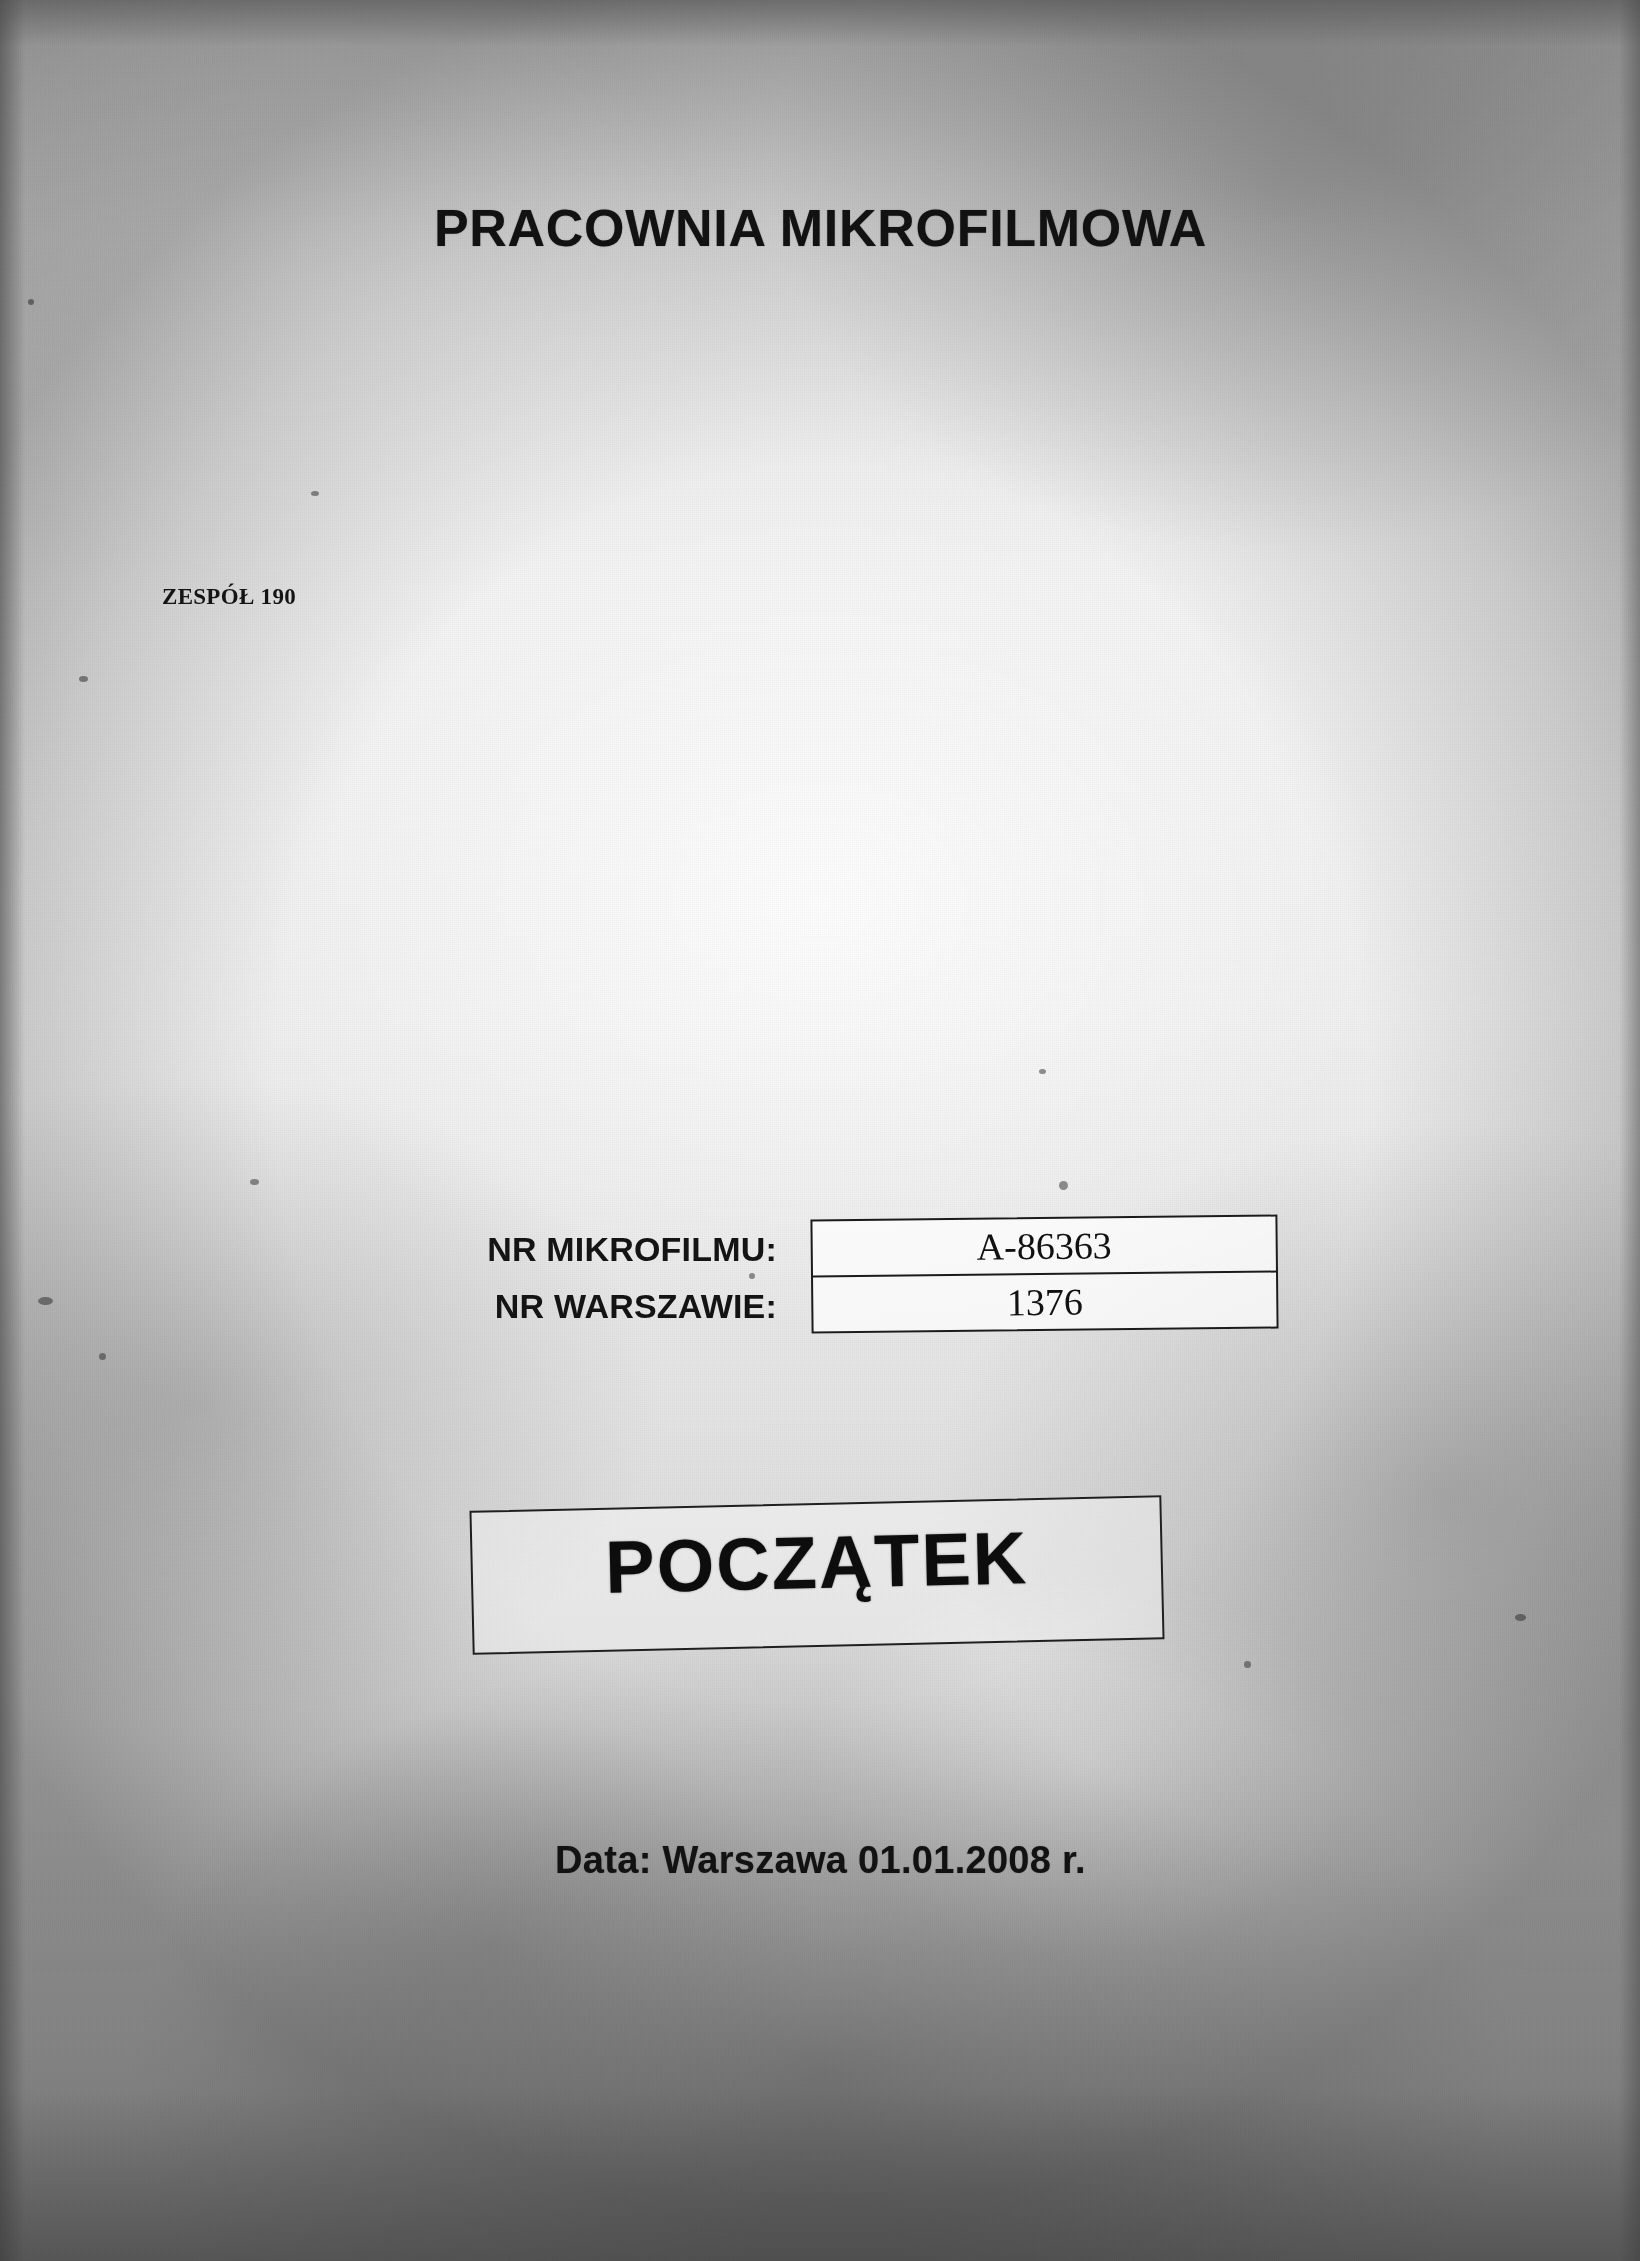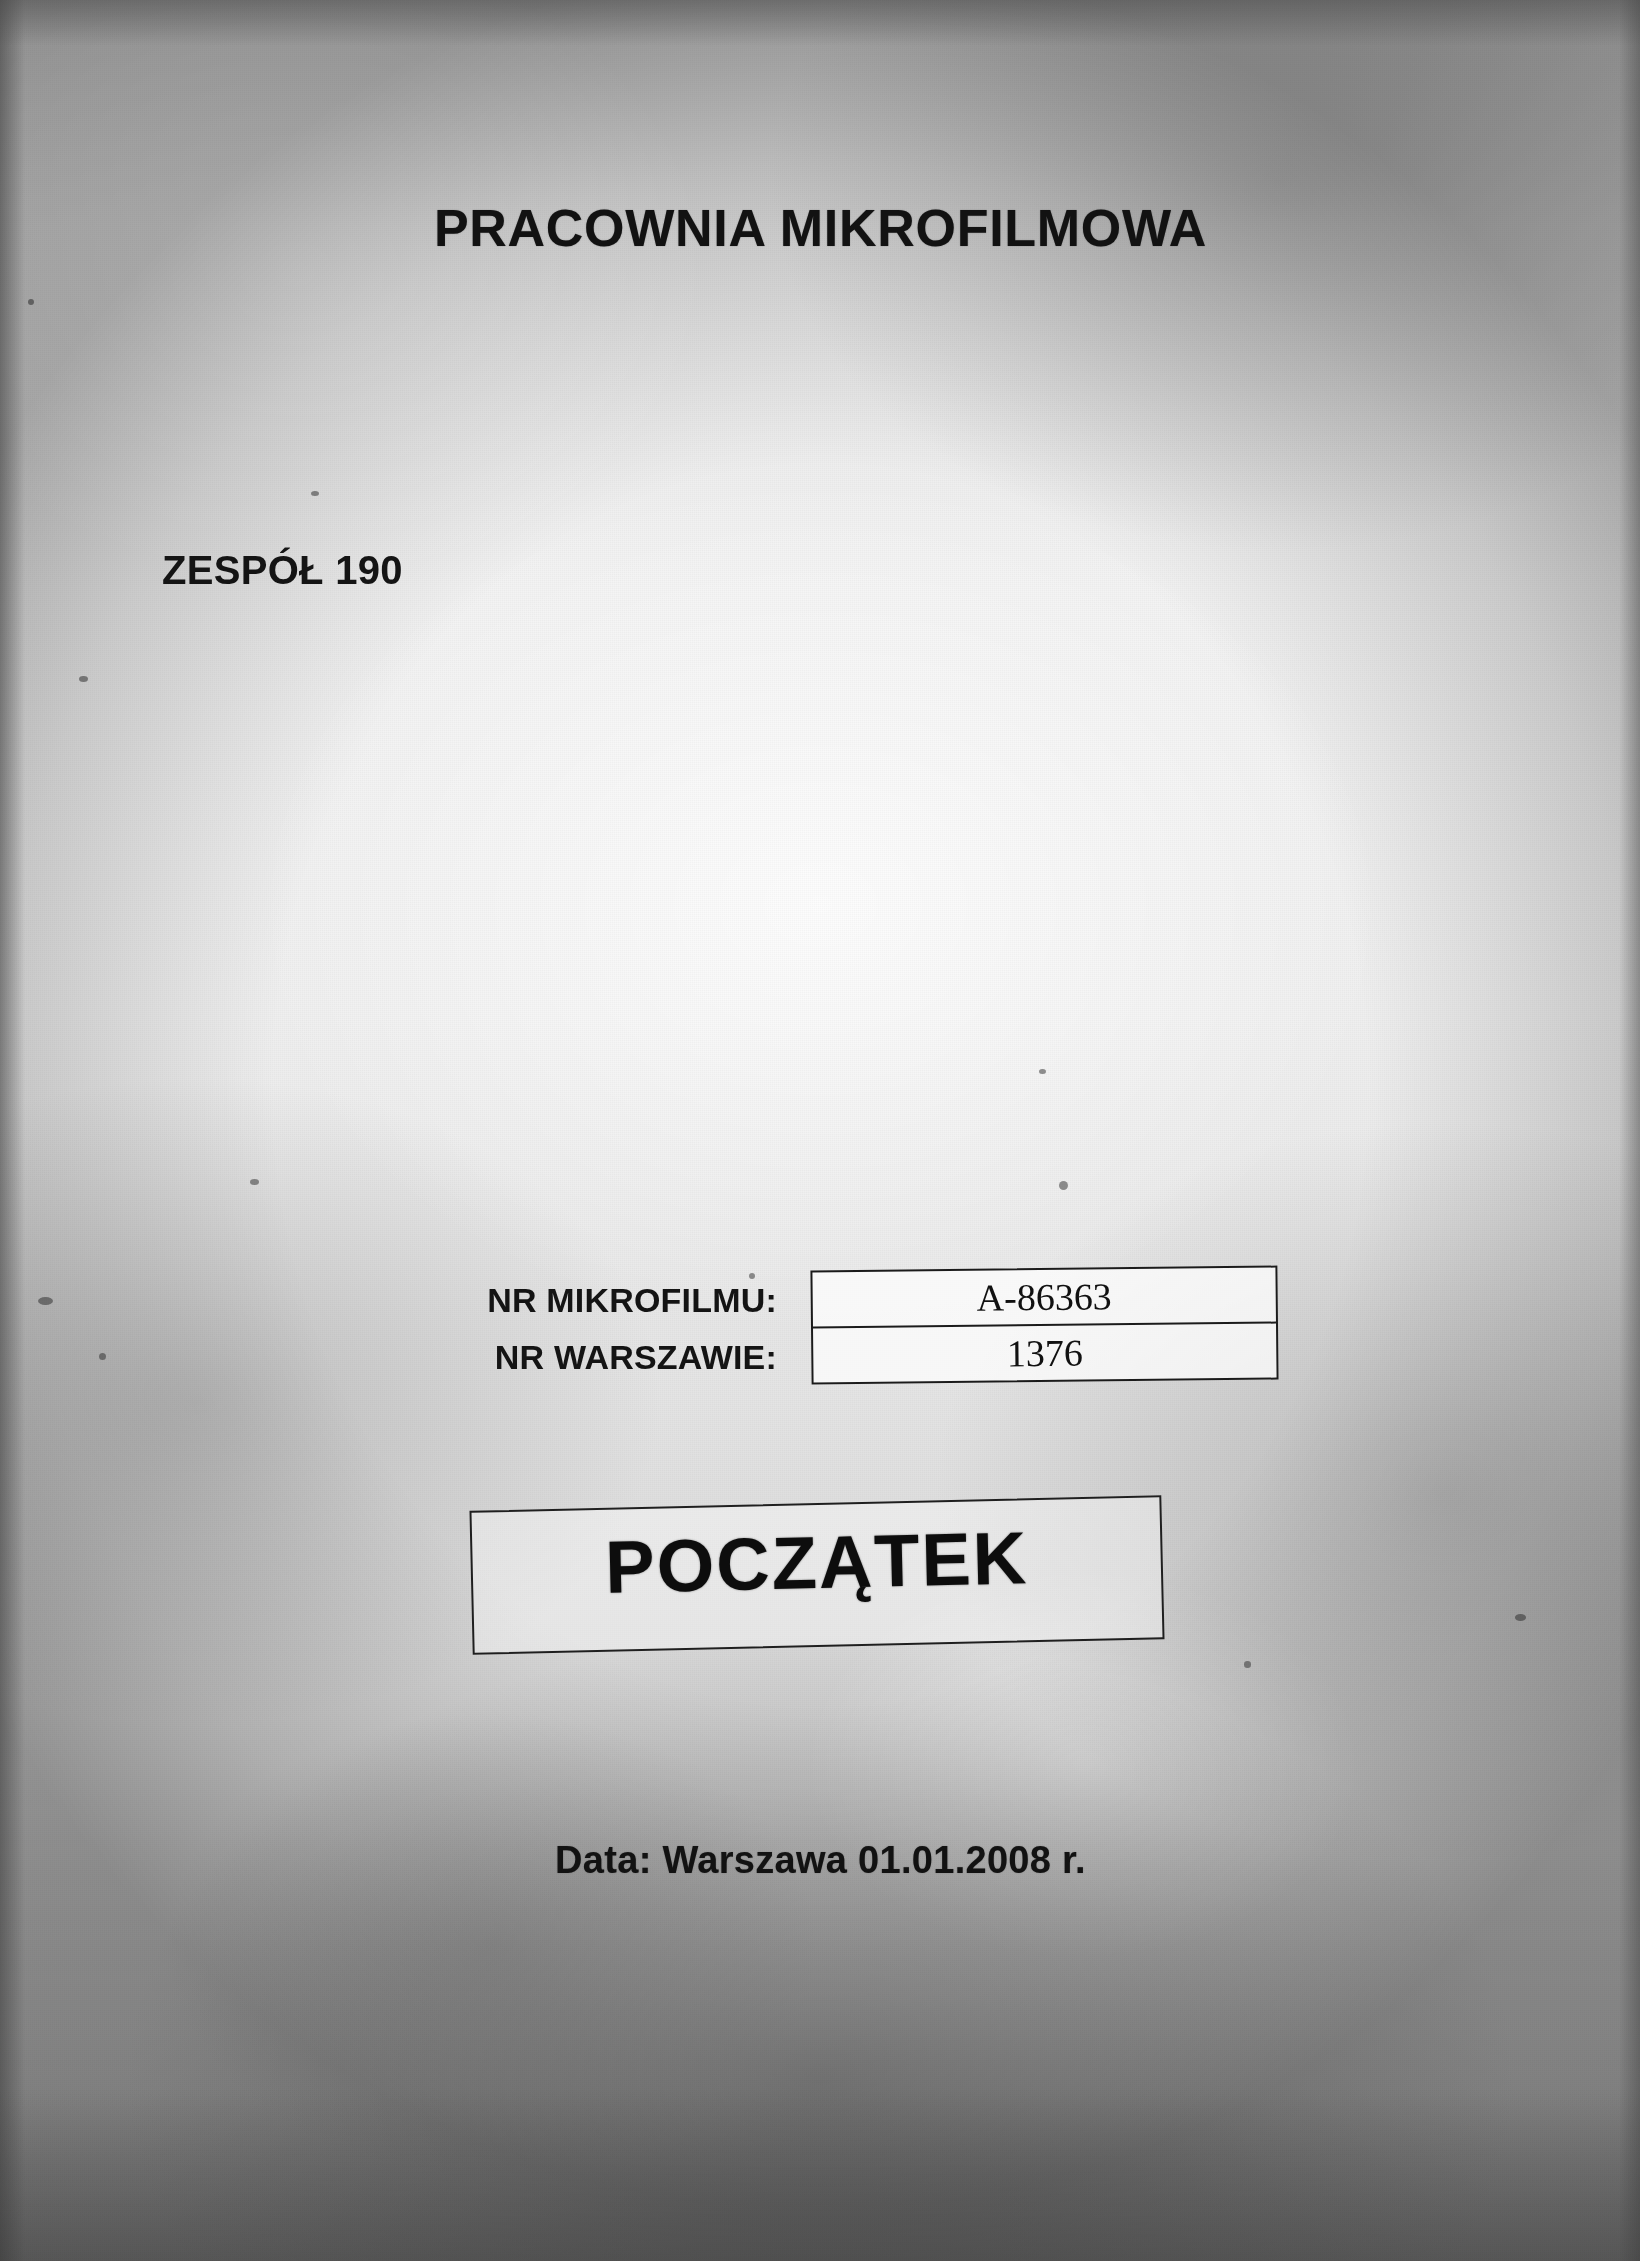--- a/index.html
+++ b/index.html
@@ -100,45 +100,46 @@
     font-size: 33px;
     font-weight: bold;
     letter-spacing: 0px;
     color: #131313;
     text-shadow: 0 0 1px rgba(0,0,0,0.3);
   }
 
   .zespol {
     position: absolute;
     left: 162px;
-    top: 548px;
-    font-size: 40px;
+    top: 584px;
+    font-size: 23px;
     font-weight: bold;
     color: #141414;
     letter-spacing: 0.3px;
+    font-family: Liberation Serif, serif;
   }
 
   .cww {
     position: absolute;
     left: 0; right: 0;
     top: 784px;
     text-align: center;
     font-family: "Liberation Serif", serif;
     font-size: 79px;
     font-weight: bold;
     letter-spacing: 14.6px;
     color: #101010;
     text-indent: 14.6px;
   }
 
   
   .film-block {
     position: absolute;
     left: 357px;
-    top: 1272px;
+    top: 1221px;
     width: 939px;
   }
   .film-row {
     display: flex;
     align-items: center;
     height: 57px;
   }
   .film-label {
     width: 437px;
     text-align: right;

